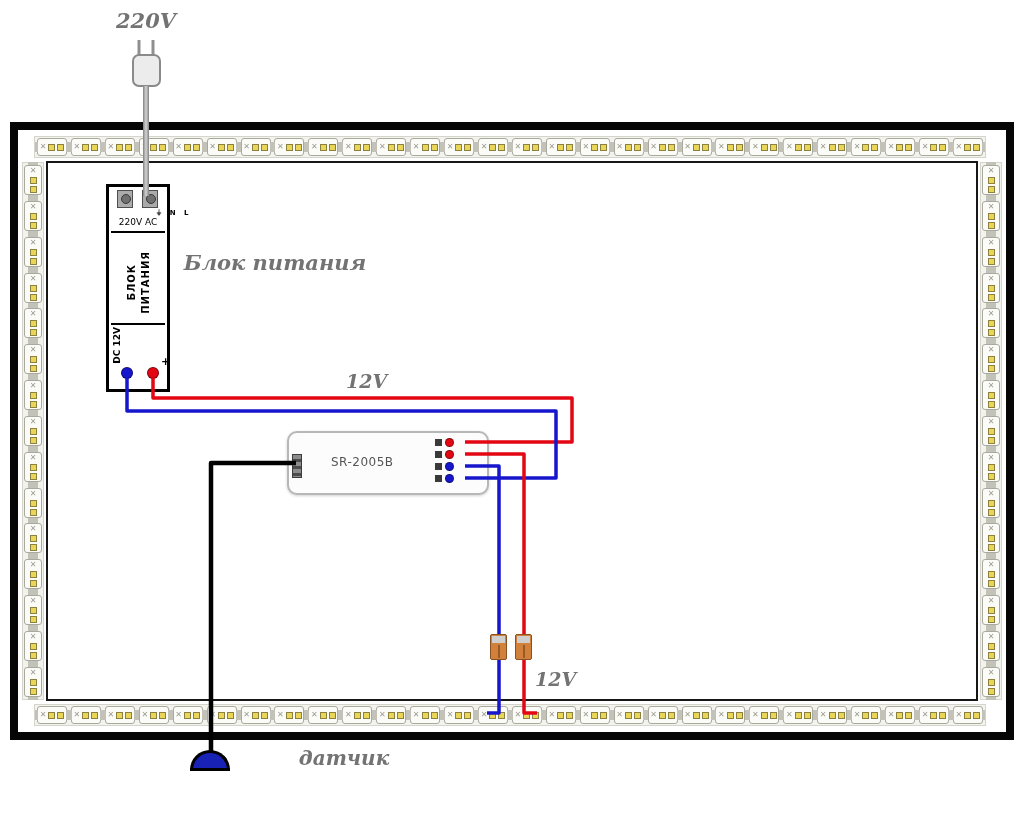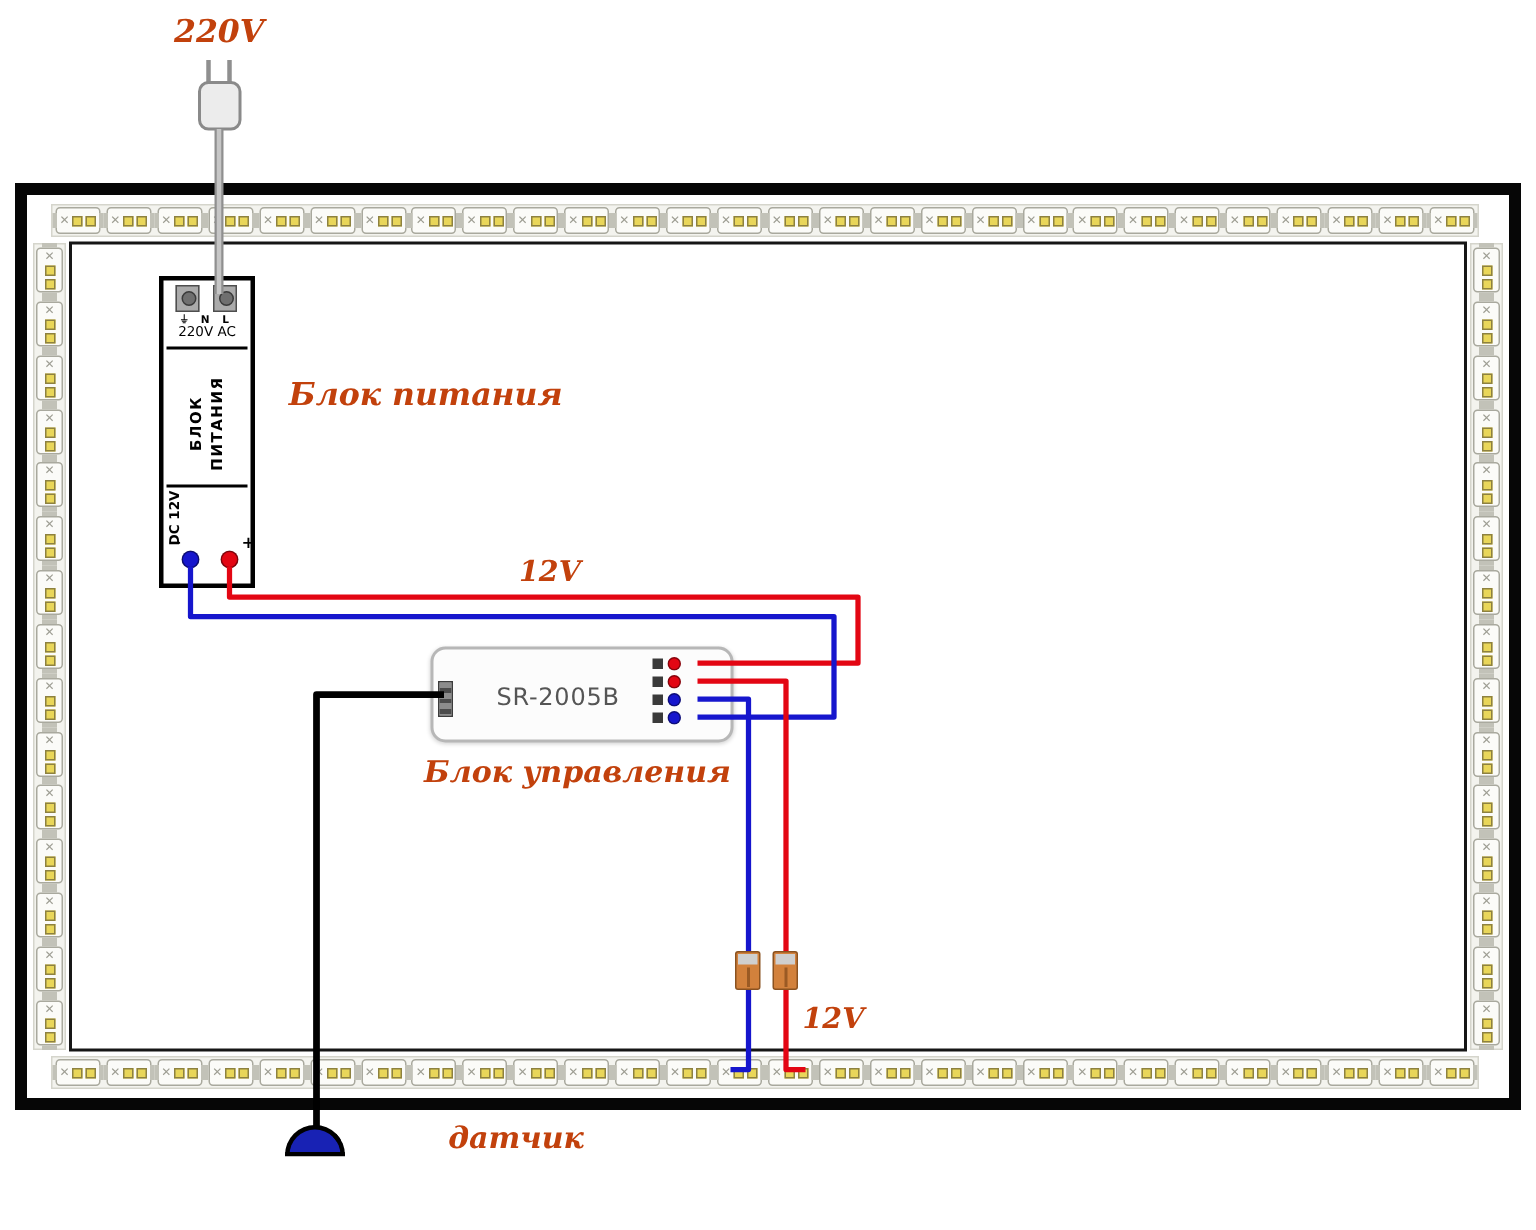--- a/index.html
+++ b/index.html
@@ -29,21 +29,21 @@
   .wires{position:absolute;left:0;top:0;z-index:4;pointer-events:none;}
 
   
   .psu{position:absolute;left:106px;top:184px;width:64px;height:208px;background:#fff;
        border:3px solid #000;box-sizing:border-box;z-index:3;}
   .term{position:absolute;width:16px;height:18px;background:#ababab;border:1px solid #4e4e4e;
         box-sizing:border-box;}
   .term::after{content:"";position:absolute;left:3px;top:3px;width:8px;height:8px;border-radius:50%;
         background:#6f6f6f;border:1px solid #3a3a3a;}
   .psu-marks{position:absolute;left:0;top:22px;width:100%;text-align:center;font-size:7px;
-        font-style:normal;font-weight:700;font-family:"DejaVu Sans",sans-serif;letter-spacing:3px;}
+        font-style:normal;font-weight:700;font-family:"DejaVu Sans",sans-serif;letter-spacing:3px;padding-left:36px;}
   .psu-ac{position:absolute;left:0;top:30px;width:100%;text-align:center;font-size:9px;
         font-weight:400;font-style:normal;font-family:"DejaVu Sans",sans-serif;}
   .psu-div{position:absolute;left:2px;right:2px;height:2px;background:#000;}
   .psu-body-txt{position:absolute;left:0;top:50px;width:100%;height:90px;display:flex;
         justify-content:center;align-items:center;gap:3px;}
   .psu-body-txt span{writing-mode:vertical-rl;transform:rotate(180deg);font-size:10px;
         font-weight:700;font-style:normal;font-family:"DejaVu Sans",sans-serif;letter-spacing:1px;}
   .psu-dc{position:absolute;left:3px;top:140px;writing-mode:vertical-rl;transform:rotate(180deg);
         font-size:9px;font-weight:700;font-style:normal;font-family:"DejaVu Sans",sans-serif;}
   .dot{position:absolute;width:12px;height:12px;border-radius:50%;box-sizing:border-box;border:1px solid rgba(0,0,0,.45);}
@@ -51,42 +51,42 @@
   .dot-red{background:#e30613;}
   .psu-sign{position:absolute;font-size:11px;font-weight:700;font-style:normal;
         font-family:"DejaVu Sans",sans-serif;}
 
   
   .ctrl{position:absolute;left:287px;top:431px;width:202px;height:64px;background:#fcfcfc;
         border:2px solid #b7b7b7;border-radius:10px;box-sizing:border-box;z-index:3;
         box-shadow:0 1px 3px rgba(0,0,0,.18);}
   .ctrl-conn{position:absolute;left:3px;top:21px;width:8px;height:22px;
         background:repeating-linear-gradient(#8c8c8c 0 4px,#4b4b4b 4px 7px);border:1px solid #3c3c3c;}
-  .ctrl-model{position:absolute;left:42px;top:22px;font-size:16px;color:#555;font-style:normal;
+  .ctrl-model{position:absolute;left:42px;top:22px;font-size:12px;color:#555;font-style:normal;
         font-family:"DejaVu Sans",sans-serif;letter-spacing:.5px;}
   .ctrl-terms{position:absolute;left:146px;top:5px;display:flex;flex-direction:column;gap:3px;}
   .trow{display:flex;align-items:center;gap:3px;height:9px;}
   .tblock{width:7px;height:7px;background:#3a3a3a;}
   .tdot{width:9px;height:9px;border-radius:50%;box-sizing:border-box;border:1px solid rgba(0,0,0,.4);}
 
   
   .wago{position:absolute;width:17px;height:26px;background:#d2813c;border:1px solid #8a5220;
         border-radius:2px;box-sizing:border-box;z-index:6;}
   .wago::before{content:"";position:absolute;left:1px;right:1px;top:1px;height:7px;background:#cfcfcf;}
   .wago::after{content:"";position:absolute;left:7px;top:10px;width:2px;height:13px;background:#9a5a24;}
 
   
   .sensor-dome{position:absolute;left:190px;top:750px;width:40px;height:21px;background:#1822b4;
         border:3px solid #000;border-radius:22px 22px 0 0;box-sizing:border-box;z-index:5;}
 
   
-  .lbl{position:absolute;font-weight:700;font-style:italic;color:#c2410c;z-index:7;
+  .lbl{position:absolute;font-weight:700;font-style:italic;color:#737373;z-index:7;
        font-family:"DejaVu Serif",serif;}
   .lbl-220{left:116px;top:8px;font-size:21px;}
-  .lbl-psu{left:175px;top:250px;width:200px;text-align:right;font-size:21px;line-height:26px;}
+  .lbl-psu{left:175px;top:250px;width:200px;text-align:center;font-size:21px;line-height:26px;}
   .lbl-12v-top{left:346px;top:370px;font-size:19px;}
   .lbl-ctrl{left:275px;top:502px;width:220px;text-align:center;font-size:20px;line-height:25px;}
   .lbl-12v-bottom{left:535px;top:668px;font-size:19px;}
   .lbl-sensor{left:230px;top:745px;width:228px;text-align:center;font-size:20px;line-height:27px;}
 </style>
 </head>
 <body>
 
 <div class="canvas">
 
@@ -766,20 +766,19 @@
   <div class="wago" style="left:515px;top:634px;"></div>
 
   <div class="sensor-dome"></div>
 
   <div class="lbl lbl-220">220V</div>
   <div class="lbl lbl-psu">
     <div>Блок питания</div>
   </div>
   <div class="lbl lbl-12v-top">12V</div>
   <div class="lbl lbl-ctrl">
-    <div>Блок управления</div>
   </div>
   <div class="lbl lbl-12v-bottom">12V</div>
   <div class="lbl lbl-sensor">
     <div>датчик</div>
   </div>
 
 </div>
 
 </body></html>

